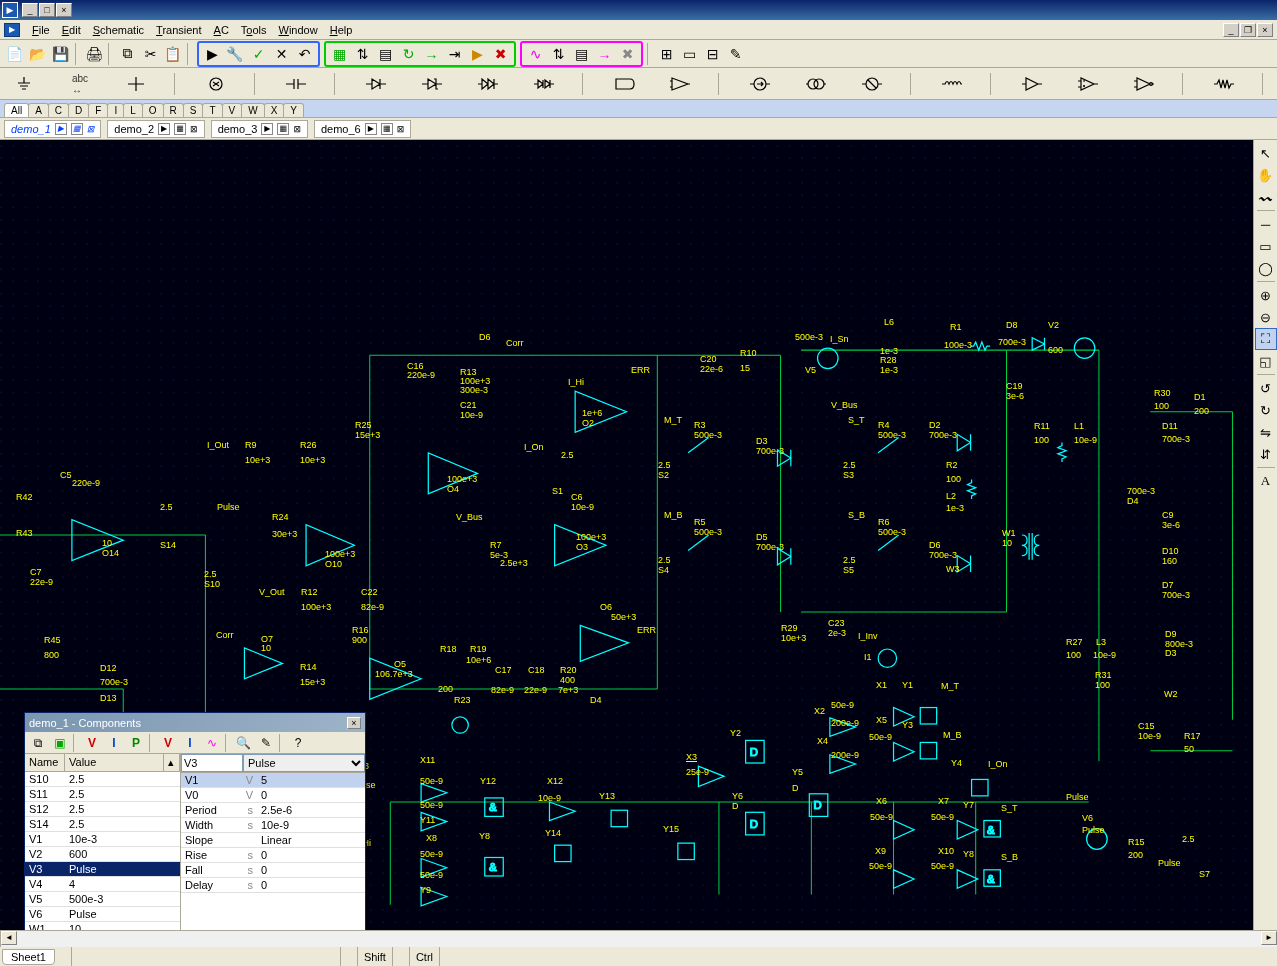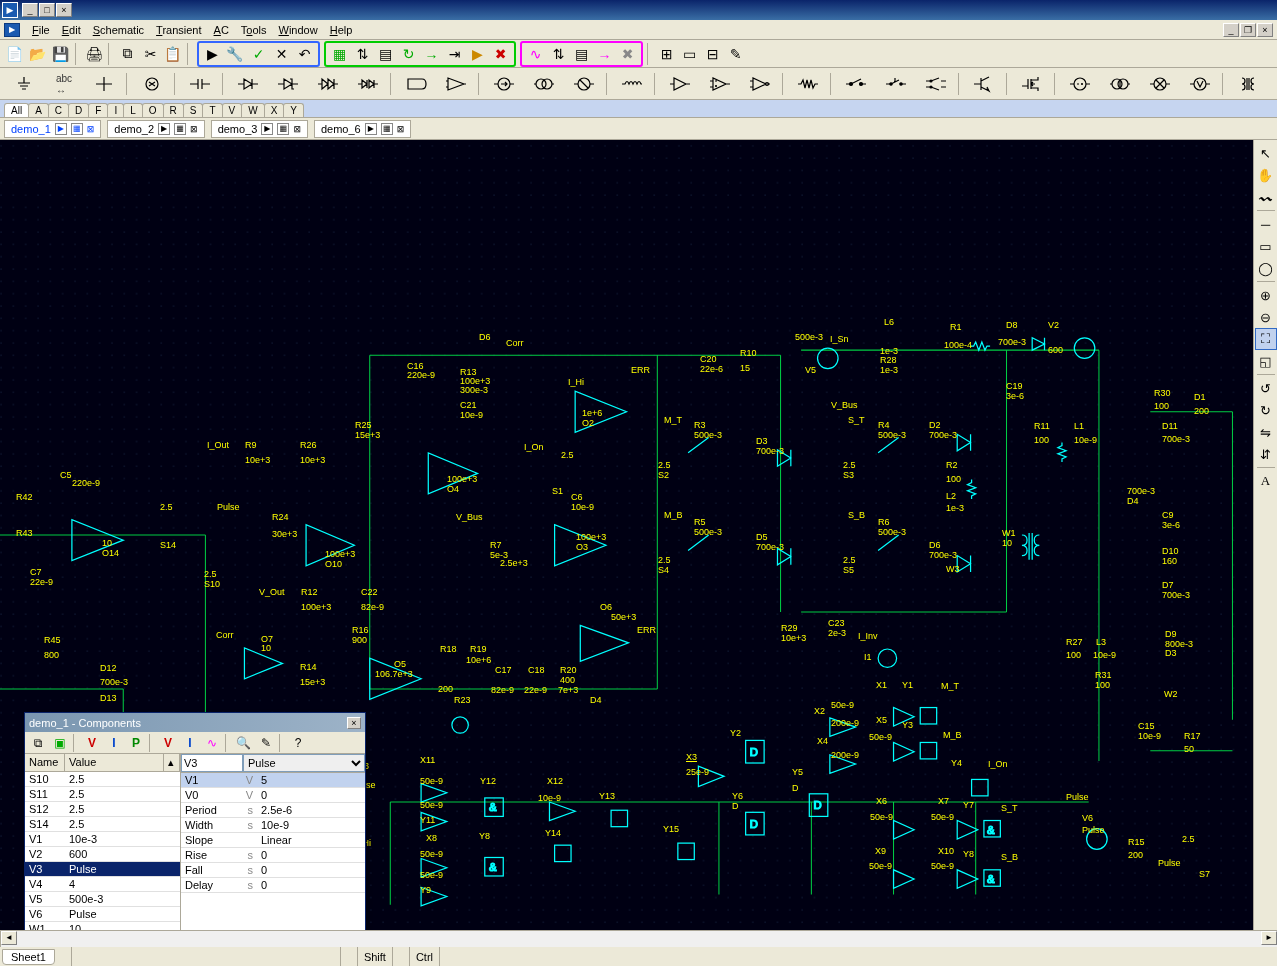--- a/index.html
+++ b/index.html
@@ -15,30 +15,30 @@
 .menubar .menu u { text-decoration: underline; }
 .mdibtns { margin-left: auto; display: flex; gap: 1px; }
 .mdibtns .winbtn { width: 16px; height: 14px; background: #d4d0c8; border: 1px solid #fff; border-right-color: #808080; border-bottom-color: #808080; display: flex; align-items: center; justify-content: center; font-size: 9px; cursor: pointer; color: #000; }
 .toolbar { background: #ece9d8; height: 28px; display: flex; align-items: center; padding: 2px 4px; border-bottom: 1px solid #aca899; gap: 0; }
 .tbtn { width: 23px; height: 22px; display: flex; align-items: center; justify-content: center; cursor: pointer; border: 1px solid transparent; font-size: 14px; }
 .tsep { width: 6px; height: 22px; border-left: 1px solid #aca899; margin: 0 2px; }
 .tgroup { display: flex; border: 2px solid; border-radius: 3px; padding: 0 2px; margin: 0 2px; }
 .tgroup.green { border-color: #0c0; }
 .tgroup.blue { border-color: #36f; }
 .tgroup.mag { border-color: #f0f; }
-.parts-toolbar { background: #ece9d8; height: 32px; display: flex; align-items: center; padding: 0 4px; border-bottom: 1px solid #aca899; gap: 0; overflow: hidden; }
+.parts-toolbar { background: #ece9d8; height: 32px; display: flex; align-items: center; padding: 0 4px; border-bottom: 1px solid #aca899; gap: 16px; overflow: hidden; }
 .pbtn { width: 40px; height: 26px; display: flex; align-items: center; justify-content: center; cursor: pointer; border: 1px solid transparent; font-size: 14px; color: #333; flex-shrink: 0; }
 .pbtn svg { stroke: #000; fill: none; stroke-width: 1.2; }
 .psep { width: 4px; height: 22px; border-left: 1px solid #aca899; margin: 0 2px; flex-shrink: 0; }
 .parts-tabs { background: #c6d5f0; height: 18px; display: flex; align-items: flex-end; padding: 0 4px; border-bottom: 1px solid #aca899; }
 .ptab { background: #ece9d8; border: 1px solid #aca899; border-bottom: none; padding: 1px 6px; margin-right: -1px; cursor: pointer; font-size: 10px; border-radius: 3px 3px 0 0; }
 .ptab.active { background: #fff; }
 .doc-tabs { background: #ece9d8; height: 22px; display: flex; align-items: center; padding: 2px 4px; gap: 6px; border-bottom: 1px solid #aca899; }
 .dtab { background: #fff; border: 1px solid #aca899; padding: 2px 6px; display: flex; align-items: center; gap: 4px; cursor: pointer; font-size: 10px; }
-.dtab.active { color: #0040ff; }
+.dtab.active { color: #0040ff; font-style: italic; }
 .dtab .dicon { width: 12px; height: 12px; border: 1px solid #888; display: inline-flex; align-items: center; justify-content: center; font-size: 8px; }
 .dtab .dx { cursor: pointer; font-size: 9px; }
 .main { flex: 1; display: flex; position: relative; overflow: hidden; }
 .canvas-wrap { flex: 1; position: relative; background: #000013; overflow: hidden; }
 .schematic { position: absolute; inset: 0; }
 .schematic svg { position: absolute; inset: 0; width: 100%; height: 100%; }
 .complabel { position: absolute; color: #ff0; font-size: 9px; font-family: Arial, sans-serif; white-space: nowrap; pointer-events: none; }
 .right-toolbar { width: 24px; background: #ece9d8; border-left: 1px solid #aca899; display: flex; flex-direction: column; align-items: center; padding: 2px 0; gap: 0; }
 .rtbtn { width: 22px; height: 22px; display: flex; align-items: center; justify-content: center; cursor: pointer; border: 1px solid transparent; font-size: 13px; }
 .rtbtn.active { border: 1px solid #316ac5; background: #c1d2ee; }
@@ -581,21 +581,21 @@
         <div class="complabel" style="left: 781px; top: 493px;">10e+3</div>
         <div class="complabel" style="left: 828px; top: 478px;">C23</div>
         <div class="complabel" style="left: 828px; top: 488px;">2e-3</div>
         <div class="complabel" style="left: 858px; top: 491px;">I_Inv</div>
         <div class="complabel" style="left: 864px; top: 512px;">I1</div>
         <div class="complabel" style="left: 884px; top: 177px;">L6</div>
         <div class="complabel" style="left: 880px; top: 206px;">1e-3</div>
         <div class="complabel" style="left: 880px; top: 215px;">R28</div>
         <div class="complabel" style="left: 880px; top: 225px;">1e-3</div>
         <div class="complabel" style="left: 950px; top: 182px;">R1</div>
-        <div class="complabel" style="left: 944px; top: 200px;">100e-4</div>
+        <div class="complabel" style="left: 944px; top: 200px;">100e-3</div>
         <div class="complabel" style="left: 1006px; top: 180px;">D8</div>
         <div class="complabel" style="left: 998px; top: 197px;">700e-3</div>
         <div class="complabel" style="left: 1048px; top: 180px;">V2</div>
         <div class="complabel" style="left: 1048px; top: 205px;">600</div>
         <div class="complabel" style="left: 1006px; top: 241px;">C19</div>
         <div class="complabel" style="left: 1006px; top: 251px;">3e-6</div>
         <div class="complabel" style="left: 946px; top: 320px;">R2</div>
         <div class="complabel" style="left: 946px; top: 334px;">100</div>
         <div class="complabel" style="left: 946px; top: 351px;">L2</div>
         <div class="complabel" style="left: 946px; top: 363px;">1e-3</div>

